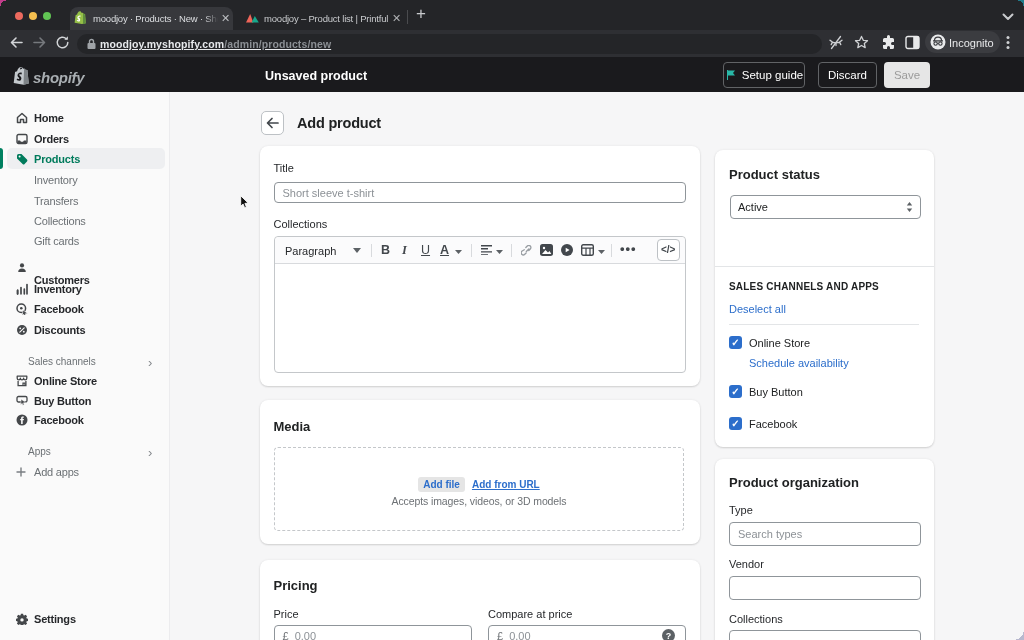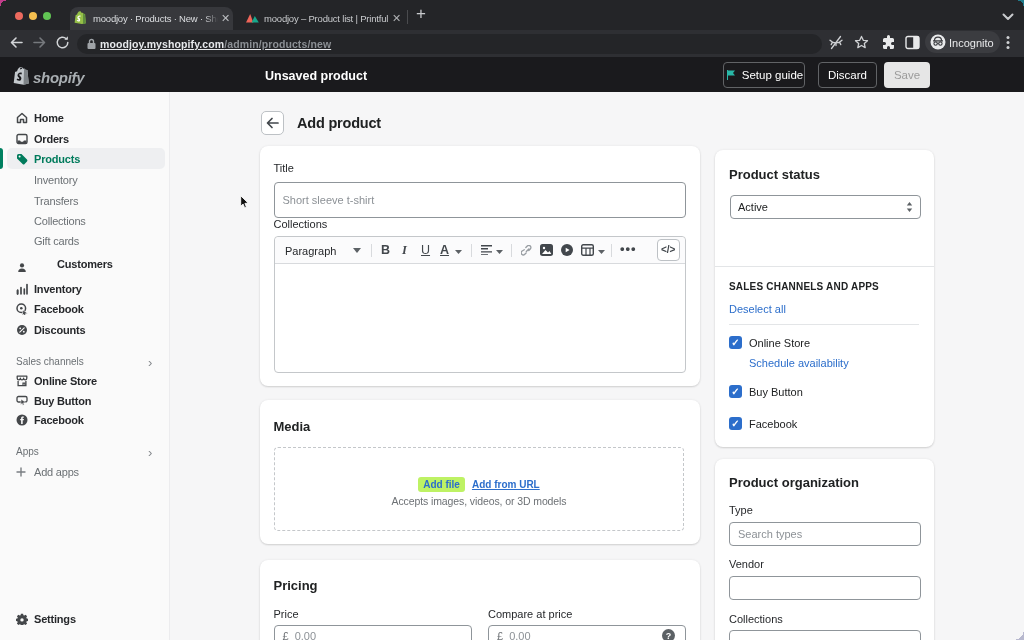--- a/index.html
+++ b/index.html
@@ -22,21 +22,21 @@
 
 #appheader { position:absolute; left:0; top:57px; width:1024px; height:35px; background:#1a1a1d; }
 .hbtn { position:absolute; top:62px; height:26px; border-radius:4px; font-size:11.5px; font-weight:normal; color:#fff; display:flex; align-items:center; justify-content:center; }
 .hbtn.outline { border:1px solid #616366; background:transparent; }
 
 
 #sidebar { position:absolute; left:0; top:92px; width:170px; height:548px; background:#fafafa; border-right:1px solid #ececee; }
 .nav { position:absolute; left:34px; font-size:11px; font-weight:bold; letter-spacing:-0.2px; color:#26282b; white-space:nowrap; }
 .nav.sub { font-weight:normal; color:#6b7074; }
 .navicon { position:absolute; left:16px; width:12px; height:12px; }
-.nhead { position:absolute; left:16px; font-size:10px; color:#6b7074; }
+.nhead { position:absolute; left:28px; font-size:10px; color:#6b7074; }
 .chev { position:absolute; left:148px; font-size:13px; color:#84888c; }
 
 
 .card { position:absolute; background:#fff; border-radius:8px; box-shadow:0 0 3px rgba(23,24,24,.06), 0 1px 2px rgba(0,0,0,.14); }
 .label { position:absolute; font-size:11px; color:#26282b; }
 .inp { position:absolute; border:1px solid #8f959a; border-radius:4px; background:#fff; font-size:11px; color:#8c9196; display:flex; align-items:center; padding-left:8px; }
 .h2 { position:absolute; font-size:13px; font-weight:bold; color:#202223; }
 .cb { position:absolute; width:13px; height:13px; background:#2c6ecb; border-radius:3px; color:#fff; font-size:10px; font-weight:bold; text-align:center; line-height:13px; }
 </style>
 </head>
@@ -144,21 +144,21 @@
 <div class="abs" style="left:7px;top:148px;width:158px;height:21px;background:#eeeff1;border-radius:5px;"></div>
 <div class="abs" style="left:0;top:148px;width:3px;height:21px;background:#008060;border-radius:0 3px 3px 0;"></div>
 
 <div class="nav" style="top:112px;">Home</div>
 <div class="nav" style="top:132.5px;">Orders</div>
 <div class="nav" style="top:153px;color:#007b5c;">Products</div>
 <div class="nav sub" style="top:174px;">Inventory</div>
 <div class="nav sub" style="top:194.5px;">Transfers</div>
 <div class="nav sub" style="top:215px;">Collections</div>
 <div class="nav sub" style="top:235px;">Gift cards</div>
-<div class="nav" style="top:258px;margin-left:23px;">Customers</div>
+<div class="nav" style="top:274px;">Customers</div>
 <div class="nav" style="top:283px;">Inventory</div>
 <div class="nav" style="top:303px;">Facebook</div>
 <div class="nav" style="top:324px;">Discounts</div>
 <div class="nhead" style="top:356px;">Sales channels</div>
 <div class="chev" style="top:355px;">›</div>
 <div class="nav" style="top:375px;">Online Store</div>
 <div class="nav" style="top:394.5px;">Buy Button</div>
 <div class="nav" style="top:414px;">Facebook</div>
 <div class="nhead" style="top:446px;">Apps</div>
 <div class="chev" style="top:445px;">›</div>
@@ -217,21 +217,21 @@
     </svg>
 
 <div class="abs" style="left:261px;top:111px;width:23px;height:24px;background:#fff;border:1px solid #bdc1c5;border-radius:5px;"></div>
 <svg class="abs" style="left:266px;top:117px;" width="13" height="12" viewBox="0 0 13 12">
       <path d="M12 6H2M6 1.5 1.5 6 6 10.5" stroke="#42474c" stroke-width="1.7" fill="none" stroke-linecap="round" stroke-linejoin="round"></path>
     </svg>
 <div class="abs" style="left:297px;top:115px;font-size:14.5px;font-weight:bold;letter-spacing:-0.2px;color:#202223;">Add product</div>
 
 <div class="card" style="left:259.5px;top:146px;width:440px;height:240px;"></div>
 <div class="label" style="left:273.5px;top:162px;">Title</div>
-<div class="inp" style="left:273.5px;top:182px;width:412px;height:36px;">Short sleeve t-shirt</div>
+<div class="inp" style="left:273.5px;top:182px;width:412px;height:21px;">Short sleeve t-shirt</div>
 <div class="label" style="left:273.5px;top:218px;">Collections</div>
 <div class="abs" style="left:273.5px;top:236px;width:412px;height:137px;border:1px solid #c4c7ca;border-radius:4px;background:#fff;"></div>
 <div class="abs" style="left:274.5px;top:237px;width:410px;height:27px;border-bottom:1px solid #d8dadd;background:#fbfbfc;border-radius:4px 4px 0 0;"></div>
 
 <div class="abs" style="left:285px;top:245px;font-size:11px;color:#26282b;">Paragraph</div>
 <svg class="abs" style="left:353px;top:248px;" width="8" height="5" viewBox="0 0 8 5">
       <path d="M0 0h8L4 5z" fill="#5c6165"></path>
     </svg>
 <div class="abs" style="left:371px;top:244px;width:1px;height:13px;background:#d8dadd;"></div>
 <div class="abs" style="left:381px;top:243px;font-size:12.5px;font-weight:bold;color:#42474c;">B</div>
@@ -270,21 +270,21 @@
     </svg>
 <div class="abs" style="left:611px;top:244px;width:1px;height:13px;background:#d8dadd;"></div>
 <div class="abs" style="left:620px;top:241px;font-size:13px;font-weight:bold;color:#42474c;letter-spacing:1px;">•••</div>
 <div class="abs" style="left:657px;top:239px;width:23px;height:22px;border:1px solid #bdc1c5;border-radius:4px;background:#fff;"></div>
 <div class="abs" style="left:661px;top:244px;font-size:10px;font-weight:bold;color:#42474c;">&lt;/&gt;</div>
 
 <div class="card" style="left:259.5px;top:400px;width:440px;height:144px;"></div>
 <div class="h2" style="left:273.5px;top:419px;">Media</div>
 <div class="abs" style="left:274px;top:447px;width:410px;height:84px;border:1px dashed #c4c7ca;border-radius:4px;"></div>
 <div class="abs" style="left:274px;top:476px;width:410px;height:16px;display:flex;align-items:center;justify-content:center;">
-  <span style="background:#bef264;border-radius:3px;padding:2px 5px;font-size:10px;font-weight:bold;color:#2c6ecb;">Add file</span>
+  <span style="background:#e5e5e5;border-radius:3px;padding:2px 5px;font-size:10px;font-weight:bold;color:#2c6ecb;">Add file</span>
   <span style="margin-left:7px;font-size:10px;font-weight:bold;color:#2c6ecb;text-decoration:underline;">Add from URL</span>
 </div>
 <div class="abs" style="left:274px;top:495px;width:410px;text-align:center;font-size:10.5px;letter-spacing:-0.1px;color:#6d7175;">Accepts images, videos, or 3D models</div>
 
 <div class="card" style="left:259.5px;top:560px;width:440px;height:110px;"></div>
 <div class="h2" style="left:273.5px;top:578px;">Pricing</div>
 <div class="label" style="left:273.5px;top:608px;">Price</div>
 <div class="label" style="left:488px;top:608px;">Compare at price</div>
 <div class="inp" style="left:273.5px;top:625px;width:198px;height:21px;">
       <span style="color:#6d7175;">£</span>

